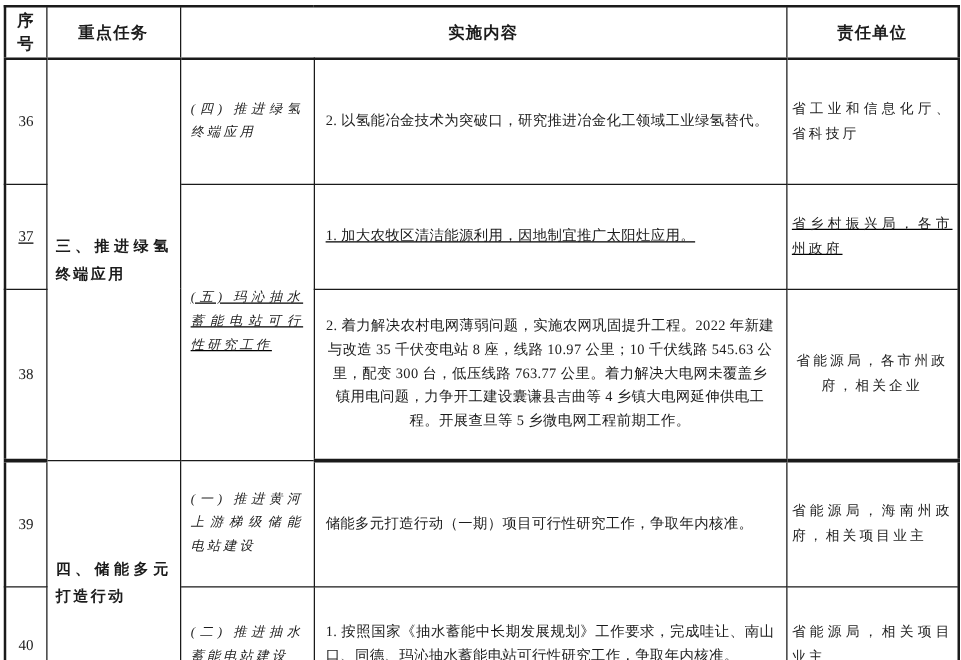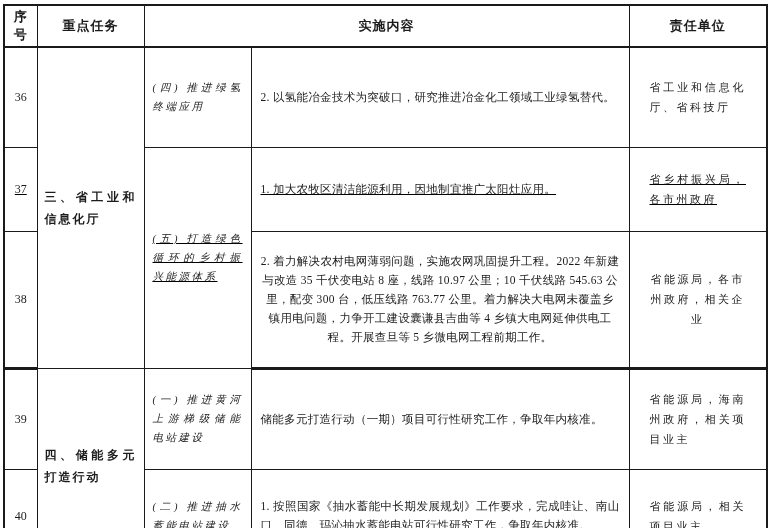--- a/index.html
+++ b/index.html
@@ -81,21 +81,21 @@
     line-height: 19px;
     text-align: justify;
     padding: 20px 9px;
   }
   
   td.unit-cell {
     font-size: 11px;
     letter-spacing: 2.5px;
     line-height: 20px;
     text-align: justify;
-    padding: 2px 20px;
+    padding: 2px 4px;
     margin-left: 20px;
   }
   
   tr.thick-bottom td {
     border-bottom: 3px solid #1a1a1a;
     text-align: center;
   }
   
   tr.r36 { height: 100px; }
   tr.r37 { height: 84px; text-decoration: underline; }
@@ -119,29 +119,29 @@
     <tbody>
         <tr class="header-row">
       <th>序号</th>
       <th>重点任务</th>
       <th class="th-content" colspan="2">实施内容</th>
       <th>责任单位</th>
     </tr>
 
     <tr class="r36">
       <td class="no-cell">36</td>
-      <td class="category-cell" rowspan="3">三、省工业和信息化厅</td>
+      <td class="category-cell" rowspan="3">三、推进绿氢终端应用</td>
       <td class="subtask-cell">(四) 推进绿氢终端应用</td>
       <td class="content-cell">2. 以氢能冶金技术为突破口，研究推进冶金化工领域工业绿氢替代。</td>
       <td class="unit-cell">省工业和信息化厅、省科技厅</td>
     </tr>
 
     <tr class="r37">
       <td class="no-cell">37</td>
-      <td class="subtask-cell" rowspan="2">(五) 打造绿色循环的乡村振兴能源体系</td>
+      <td class="subtask-cell" rowspan="2">(五) 玛沁抽水蓄能电站可行性研究工作</td>
       <td class="content-cell">1. 加大农牧区清洁能源利用，因地制宜推广太阳灶应用。</td>
       <td class="unit-cell">省乡村振兴局，各市州政府</td>
     </tr>
 
     <tr class="r38 thick-bottom">
       <td class="no-cell">38</td>
       <td class="content-cell">2. 着力解决农村电网薄弱问题，实施农网巩固提升工程。2022 年新建与改造 35 千伏变电站 8 座，线路 10.97 公里；10 千伏线路 545.63 公里，配变 300 台，低压线路 763.77 公里。着力解决大电网未覆盖乡镇用电问题，力争开工建设囊谦县吉曲等 4 乡镇大电网延伸供电工程。开展查旦等 5 乡微电网工程前期工作。</td>
       <td class="unit-cell">省能源局，各市州政府，相关企业</td>
     </tr>
 

